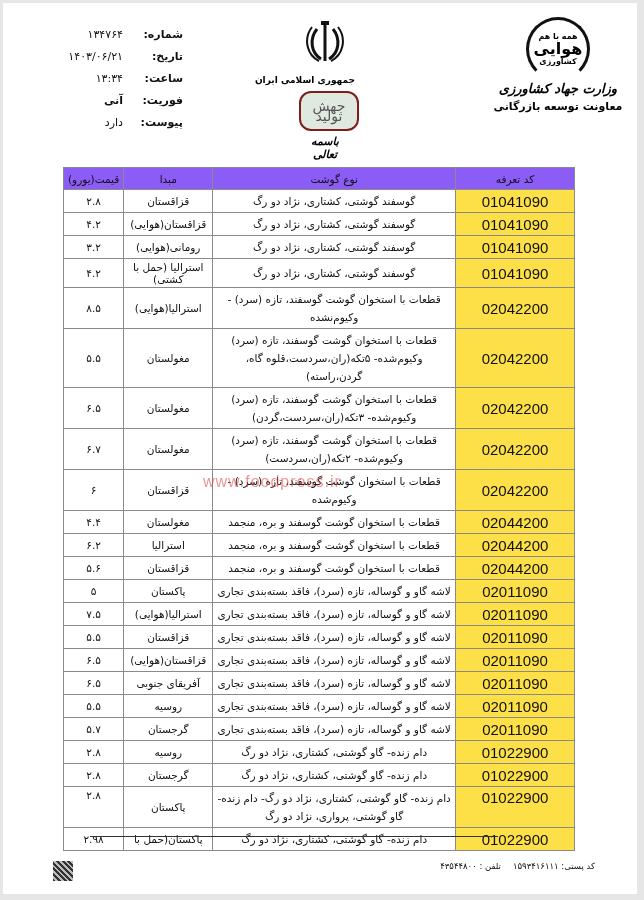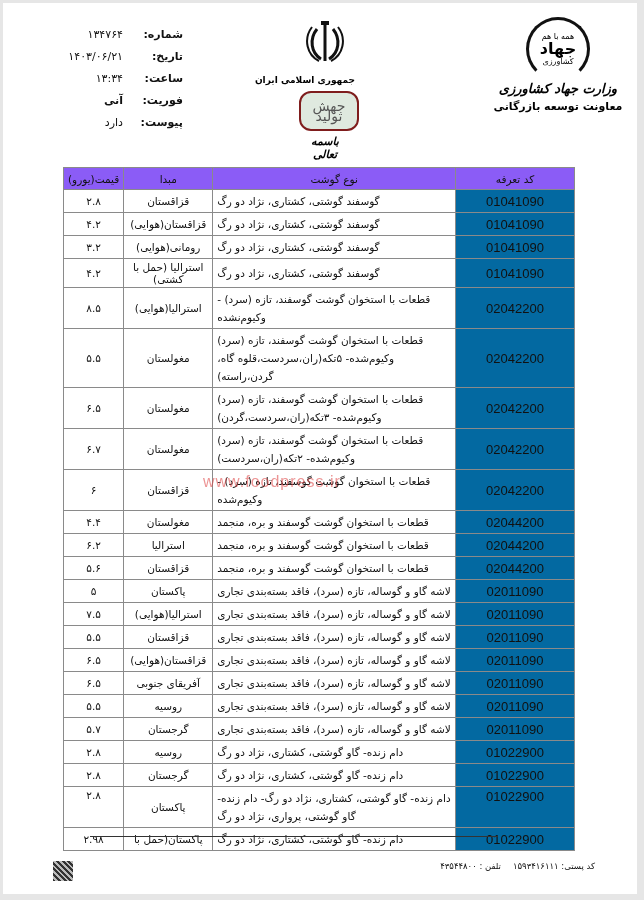--- a/index.html
+++ b/index.html
@@ -10,29 +10,29 @@
   .meta-label { font-weight:bold; width:50px; text-align:right; white-space:nowrap; }
   .meta-value { flex:1; text-align:right; white-space:nowrap; }
   .meta-value.bold { font-weight:bold; }
   .emblem { position:absolute; left:292px; top:18px; width:60px; text-align:center; }
   .emblem-caption { font-size:9px; font-weight:bold; direction:rtl; white-space:nowrap; margin-top:6px; }
   .badge { position:absolute; left:296px; top:88px; width:56px; height:36px; background:#dfe9df; border:2px solid #7f1d1d; border-radius:12px; font-size:14px; color:#555; display:flex; align-items:center; justify-content:center; direction:rtl; text-align:center; line-height:10px; }
   .bismillah { position:absolute; left:300px; top:132px; width:44px; font-size:11px; text-align:center; direction:rtl; font-style:italic; font-weight:bold; }
   .ministry { position:absolute; left:480px; top:14px; width:150px; text-align:center; direction:rtl; }
   .logo-ring { width:58px; height:58px; margin:0 auto; border:3px solid #111; border-radius:50%; border-bottom-color:transparent; display:flex; flex-direction:column; align-items:center; justify-content:center; }
   .logo-big { font-size:16px; font-weight:bold; line-height:16px; }
-  .logo-small { font-size:8px; font-weight:normal; }
+  .logo-small { font-size:8px; font-weight:bold; }
   .ministry-name { font-size:13px; font-weight:bold; font-style:italic; margin-top:0; }
   .ministry-dept { font-size:11px; font-weight:bold; margin-top:4px; }
   table.meat { position:absolute; left:60px; top:164px; width:512px; border-collapse:collapse; direction:rtl; font-size:10.5px; color:#111; }
   table.meat th, table.meat td { border:1px solid #8a8a8a; padding:2px 4px; text-align:center; vertical-align:middle; }
   table.meat th { background:#8b5cf6; font-weight:normal; height:16px; }
-  table.meat td.code { background:#0369a1; font-family:"Liberation Sans", sans-serif; font-size:13px; width:110px; }
+  table.meat td.code { background:#fde047; font-family:"Liberation Sans", sans-serif; font-size:15px; width:110px; }
   table.meat td.code.top { vertical-align:top; }
-  table.meat td.desc { text-align:left; line-height:18px; }
+  table.meat td.desc { text-align:center; line-height:18px; }
   table.meat td.origin { width:80px; }
   table.meat td.price { width:40px; }
   table.meat td.price.top { vertical-align:top; }
   table.meat tr { height:22px; }
   .watermark { position:absolute; left:200px; top:470px; font-family:"Liberation Sans", sans-serif; font-size:16px; color:rgba(220,60,60,0.55); letter-spacing:1px; pointer-events:none; }
   .footer-line { position:absolute; left:87px; top:833px; width:408px; height:1px; background:#333; }
   .footer { position:absolute; left:92px; top:858px; width:500px; direction:rtl; font-size:8.5px; color:#111; white-space:nowrap; display:flex; gap:12px; }
   .qr { position:absolute; left:50px; top:858px; width:20px; height:20px; background:repeating-linear-gradient(45deg,#333 0 2px,#bbb 2px 4px); }
 </style>
 </head>
@@ -74,21 +74,21 @@
     </svg>
     <div class="emblem-caption">جمهوری اسلامی ایران</div>
   </div>
 
   <div class="badge">جهش تولید</div>
   <div class="bismillah">باسمه تعالی</div>
 
   <div class="ministry">
     <div class="logo-ring">
       <span class="logo-small">همه با هم</span>
-      <span class="logo-big">جهاد</span>
+      <span class="logo-big">هوایی</span>
       <span class="logo-small">کشاورزی</span>
     </div>
     <div class="ministry-name">وزارت جهاد کشاورزی</div>
     <div class="ministry-dept">معاونت توسعه بازرگانی</div>
   </div>
 
   <table class="meat">
     <thead>
       <tr>
         <th>کد تعرفه</th>

